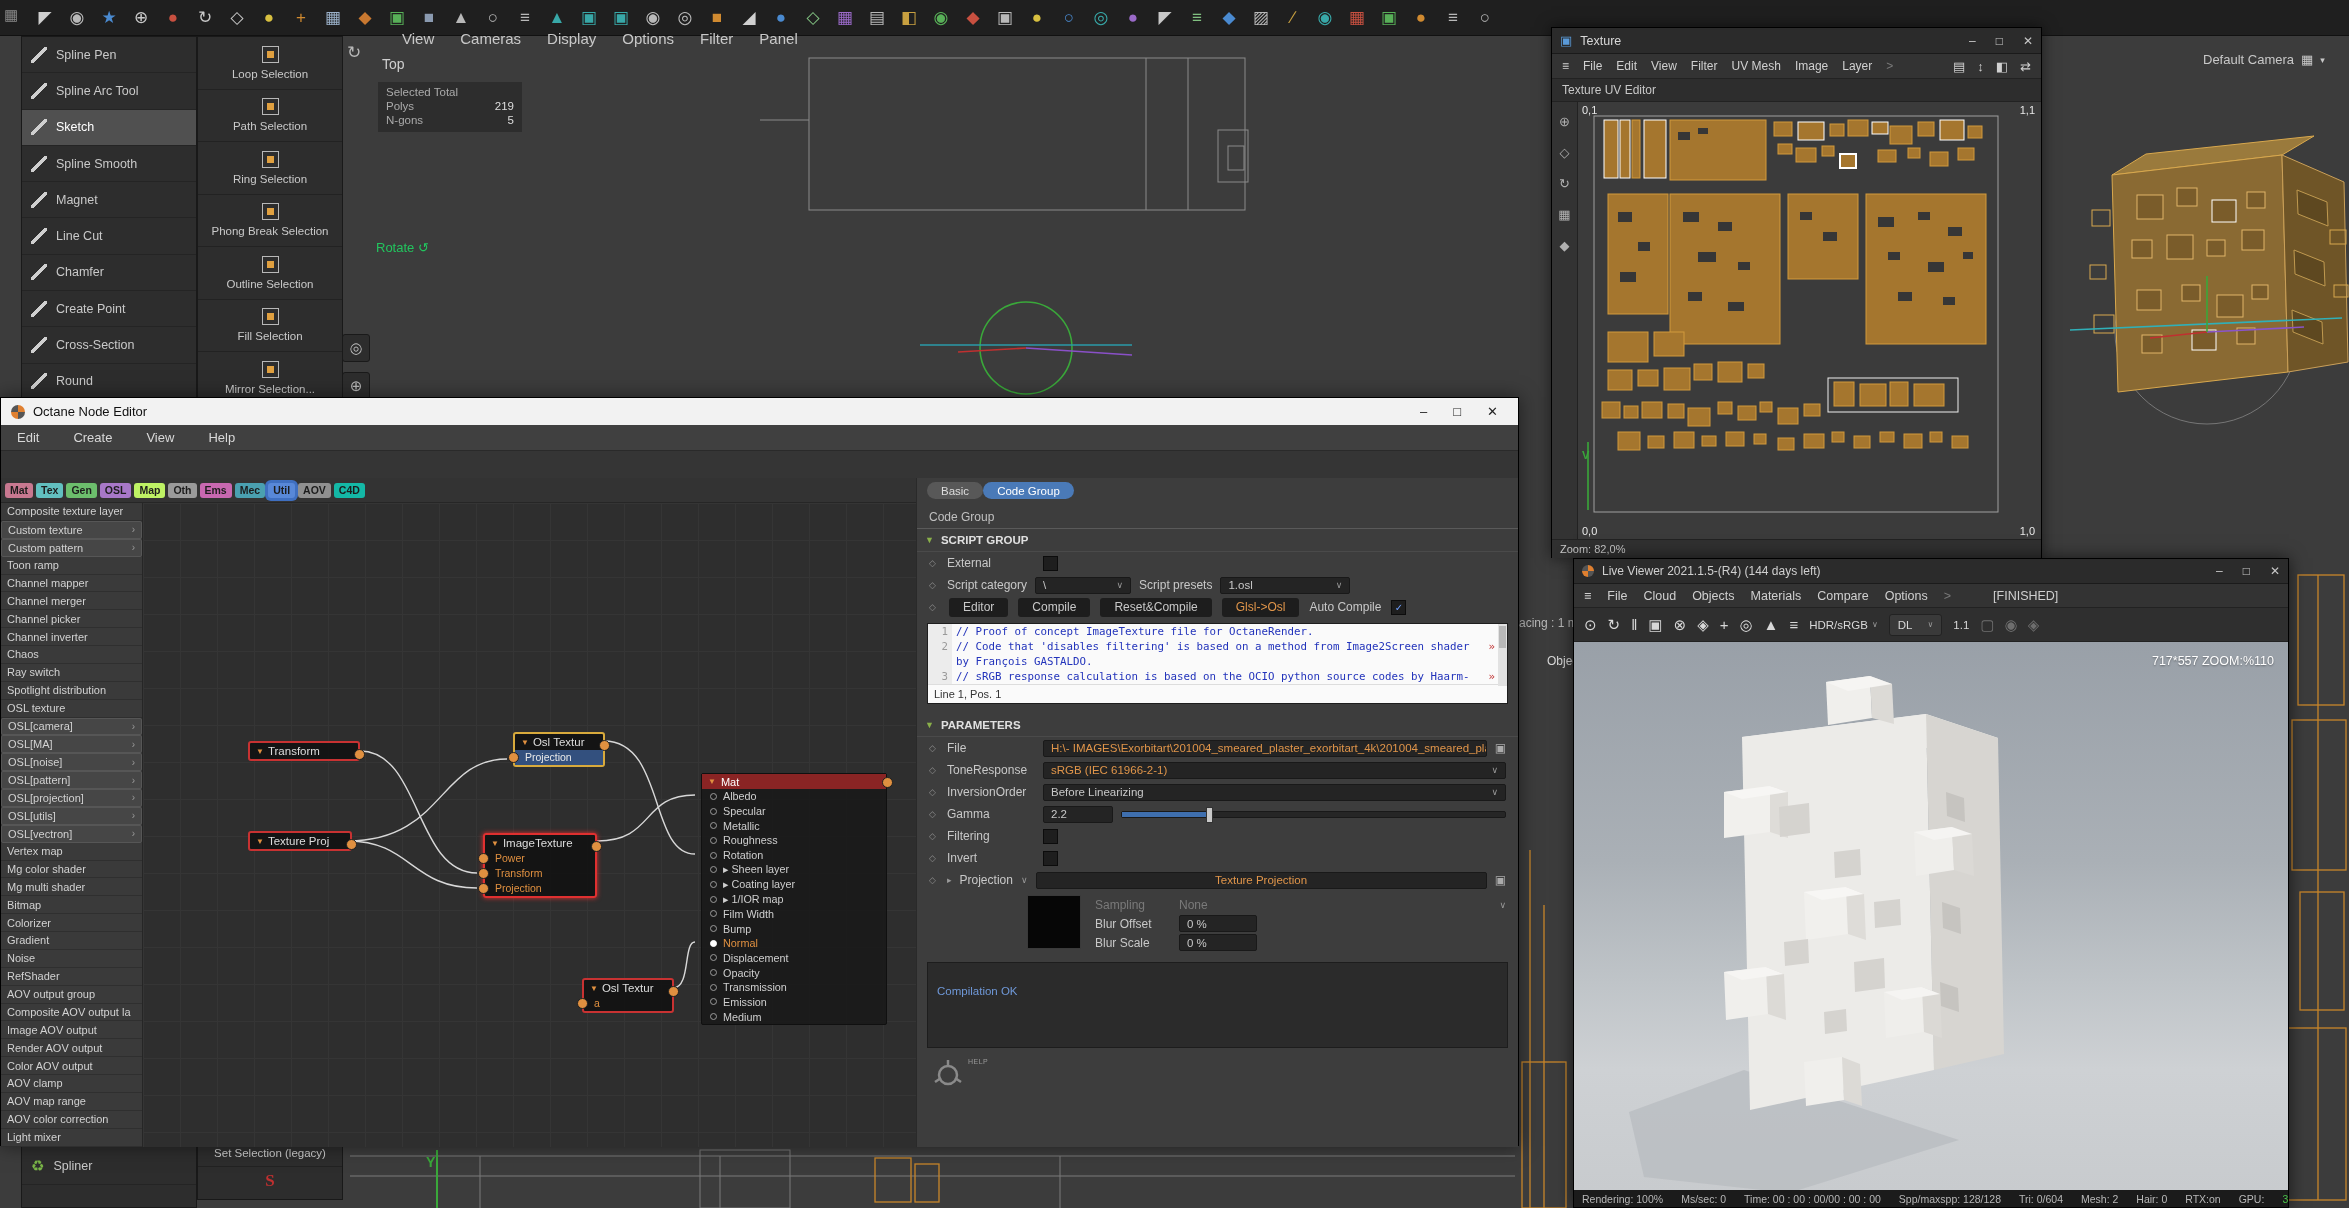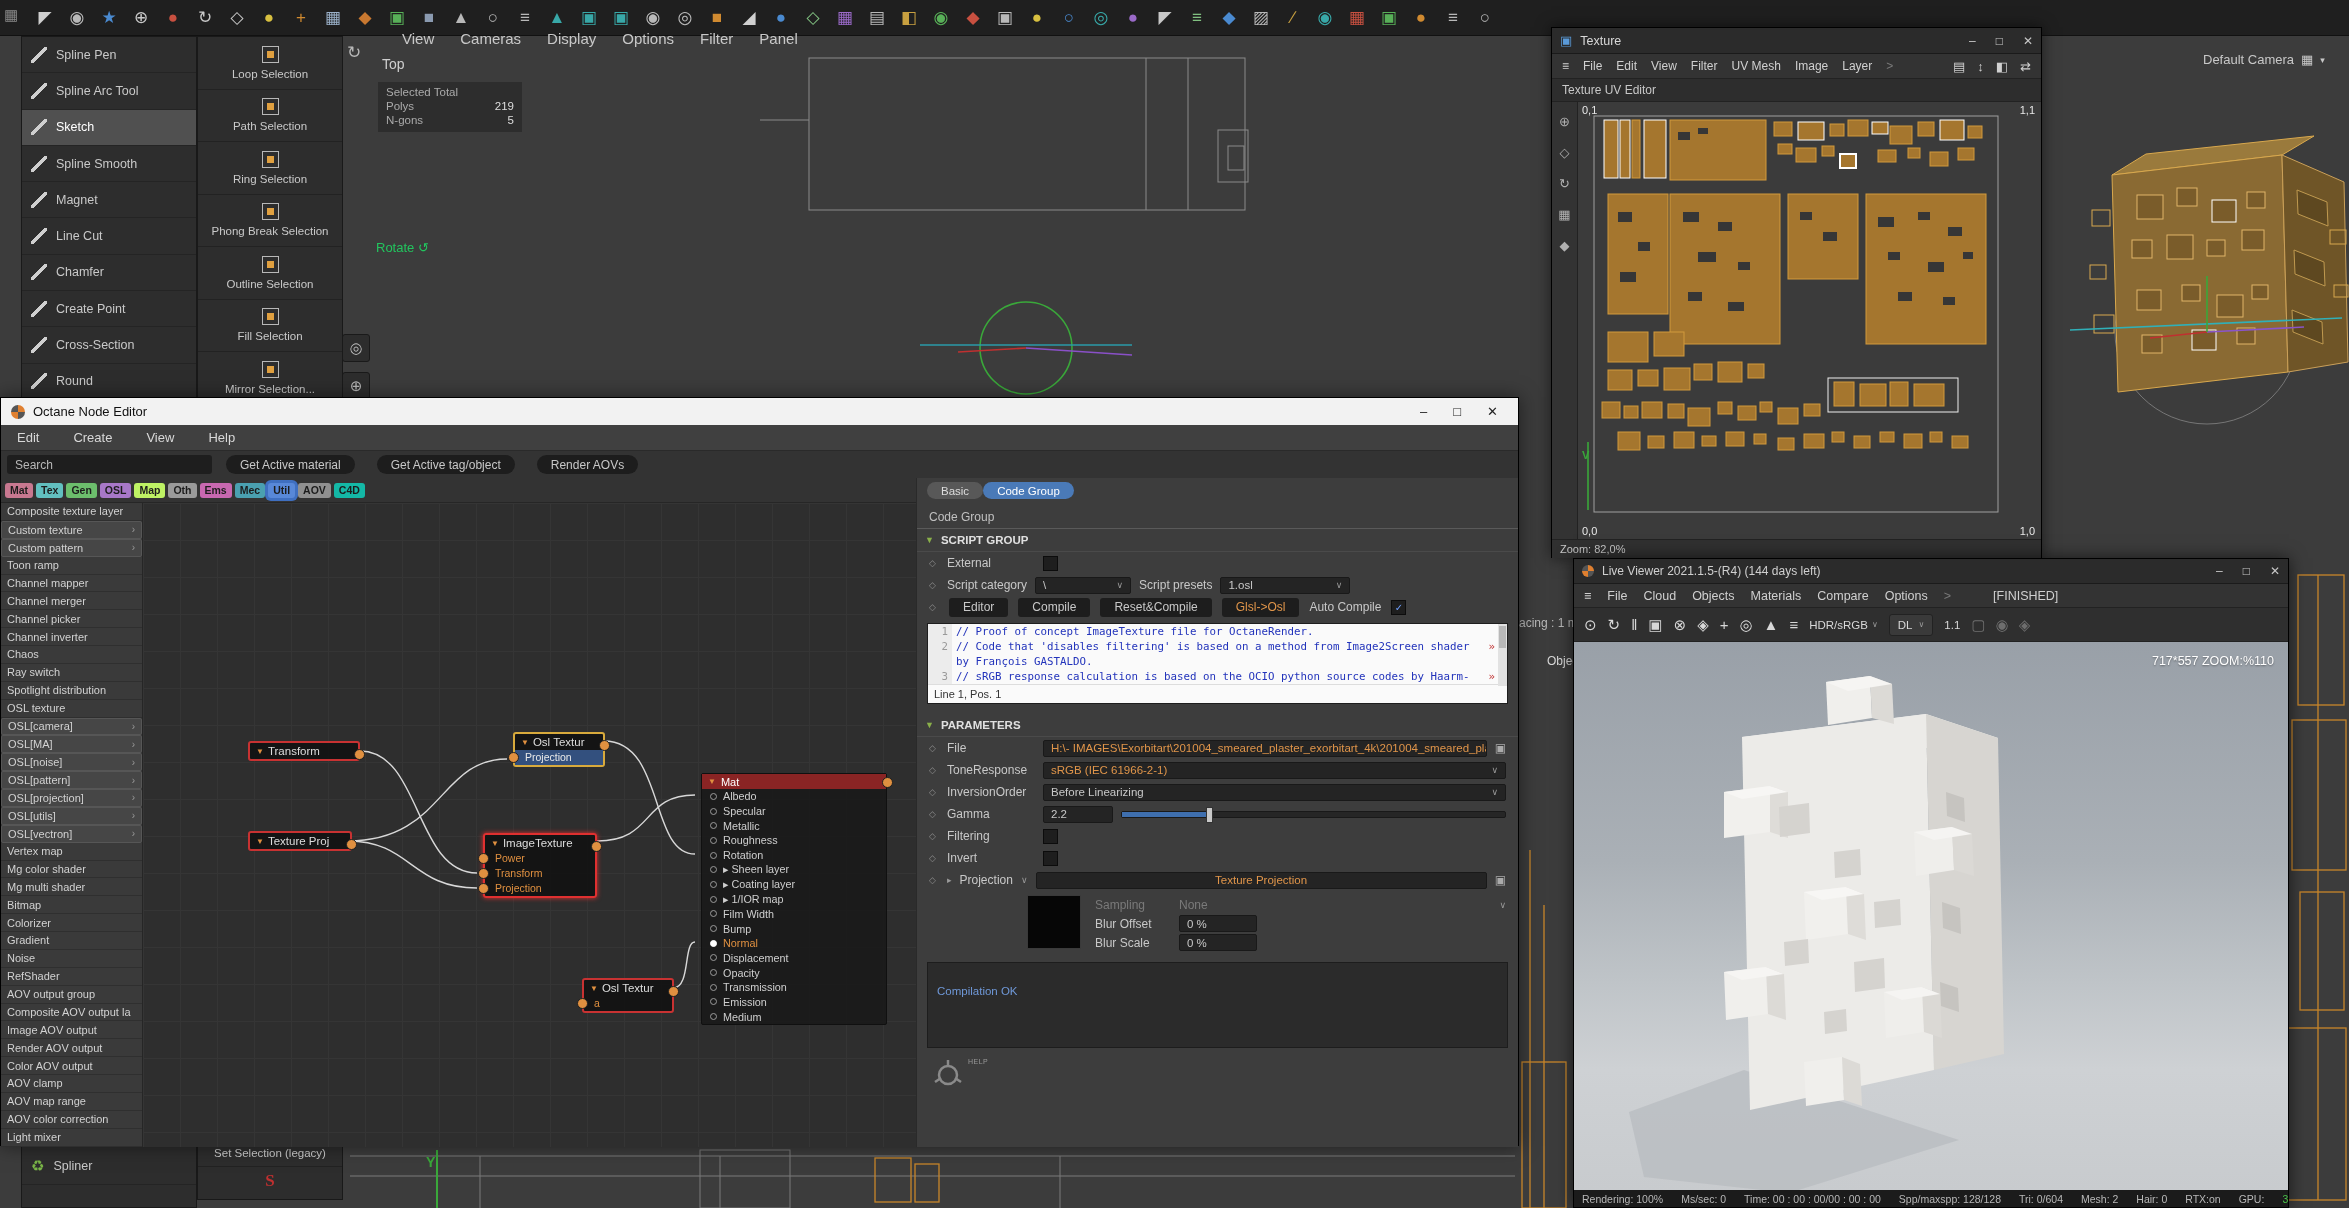--- a/index.html
+++ b/index.html
@@ -116,21 +116,21 @@
   .vsb{position:absolute;right:0;top:0;width:9px;height:62px;background:#e2e2e2}
   .vsb i{display:block;margin:2px 1px;height:22px;background:#b8b8b8}
   .warnbox{margin:10px 10px 0;background:#2b2b2b;border:1px solid #1d1d1d;padding:6px 9px;font-size:11.5px;color:#6f98d8;height:86px;box-sizing:border-box}
   .helpwrap{display:flex;margin:10px 0 0 14px;align-items:flex-start;gap:3px;color:#999}
   
   .lv{position:absolute;left:1573px;top:558px;width:716px;height:650px;background:#2d2d2d;border:1px solid #000;z-index:5;
       box-shadow:0 0 16px rgba(0,0,0,.6);display:flex;flex-direction:column;box-sizing:border-box}
   .lv-title{height:25px;background:#2b2b2b;gap:8px;padding:0 8px;color:#d0d0d0;font-size:12px;border-bottom:1px solid #1b1b1b}
   .lv-menu{height:24px;background:#333;gap:16px;padding:0 10px;color:#d0d0d0;font-size:12.5px;border-bottom:1px solid #222}
   .lv-toolbar{height:34px;background:#2f2f2f;gap:11px;padding:0 10px;color:#d8d8d8;font-size:15px;border-bottom:1px solid #222}
-  .lv-dd{display:flex;align-items:center;gap:6px;font-size:11.5px;background:#3a3a3a;border:1px solid #222;border-radius:3px;height:20px;padding:0 8px}
+  .lv-dd{display:flex;align-items:center;gap:15px;font-size:11.5px;background:#3a3a3a;border:1px solid #222;border-radius:3px;height:20px;padding:0 8px}
   .lv-render{position:relative;flex:1;overflow:hidden;
      background:linear-gradient(180deg,#99a0a8 0%,#aab0b6 40%,#bfc4c8 62%,#ced1d4 78%,#c8cbce 100%)}
   .lv-zoom{position:absolute;right:14px;top:12px;color:#fff;font-size:12.5px;text-shadow:0 1px 2px rgba(0,0,0,.4)}
   .lv-status{height:17px;background:#1b1b1b;display:flex;align-items:center;gap:18px;padding:0 8px;font-size:10.5px;
              color:#b8b8b8;white-space:nowrap;overflow:hidden}
   .gpu-green{color:#4ac24a}
   .dim{color:#7a7a7a}
   svg{display:block}
 </style>
 </head>
@@ -615,28 +615,20 @@
         <span>□</span>
         <span>✕</span>
       </div>
     </div>
     <div class="bar ne-menu">
       <span>Edit</span>
         <span>Create</span>
         <span>View</span>
         <span>Help</span>
     </div>
-    <div class="bar ne-toolbar">
-      <div class="search">Search</div>
-      <span style="display:flex;gap:22px">
-        <span class="pill">Get Active material</span>
-          <span class="pill">Get Active tag/object</span>
-          <span class="pill">Render AOVs</span>
-      </span>
-    </div>
     <div class="ne-tags">
 
         <span class="tag" style="background: rgb(200, 120, 144);">Mat</span>
 
         <span class="tag" style="background: rgb(98, 192, 192);">Tex</span>
 
         <span class="tag" style="background: rgb(108, 190, 108);">Gen</span>
 
         <span class="tag" style="background: rgb(168, 120, 200);">OSL</span>
 

